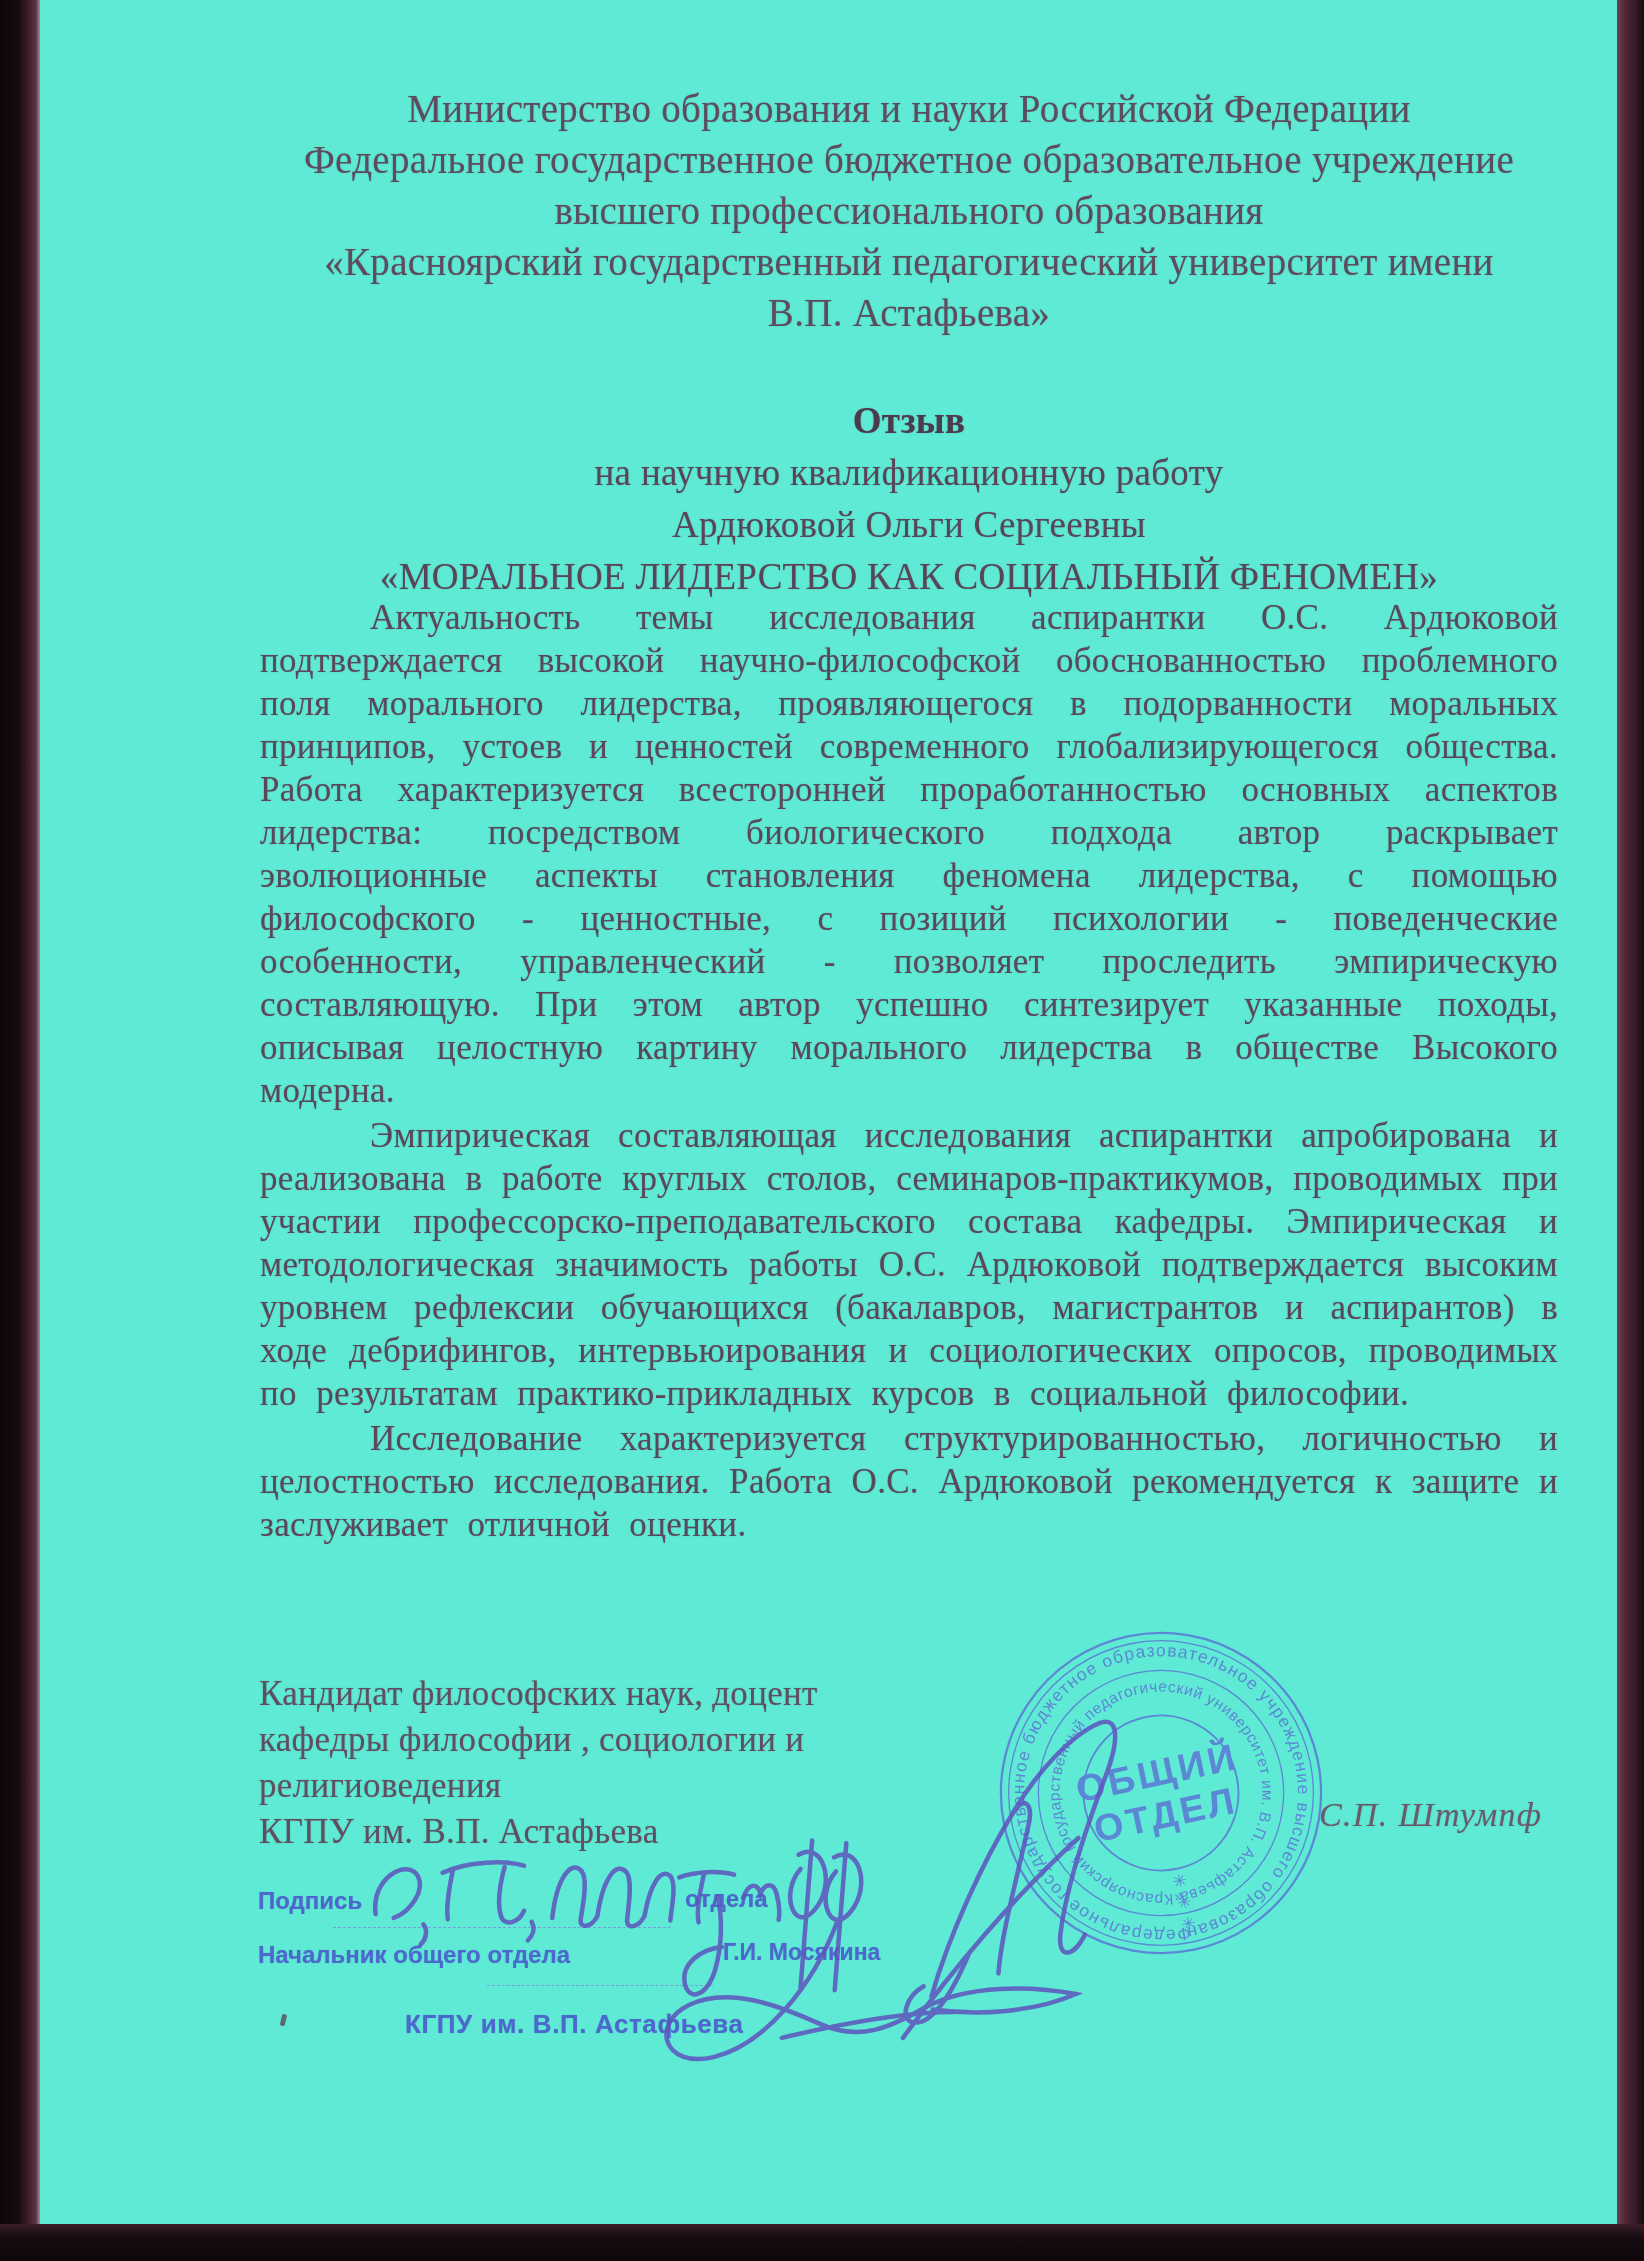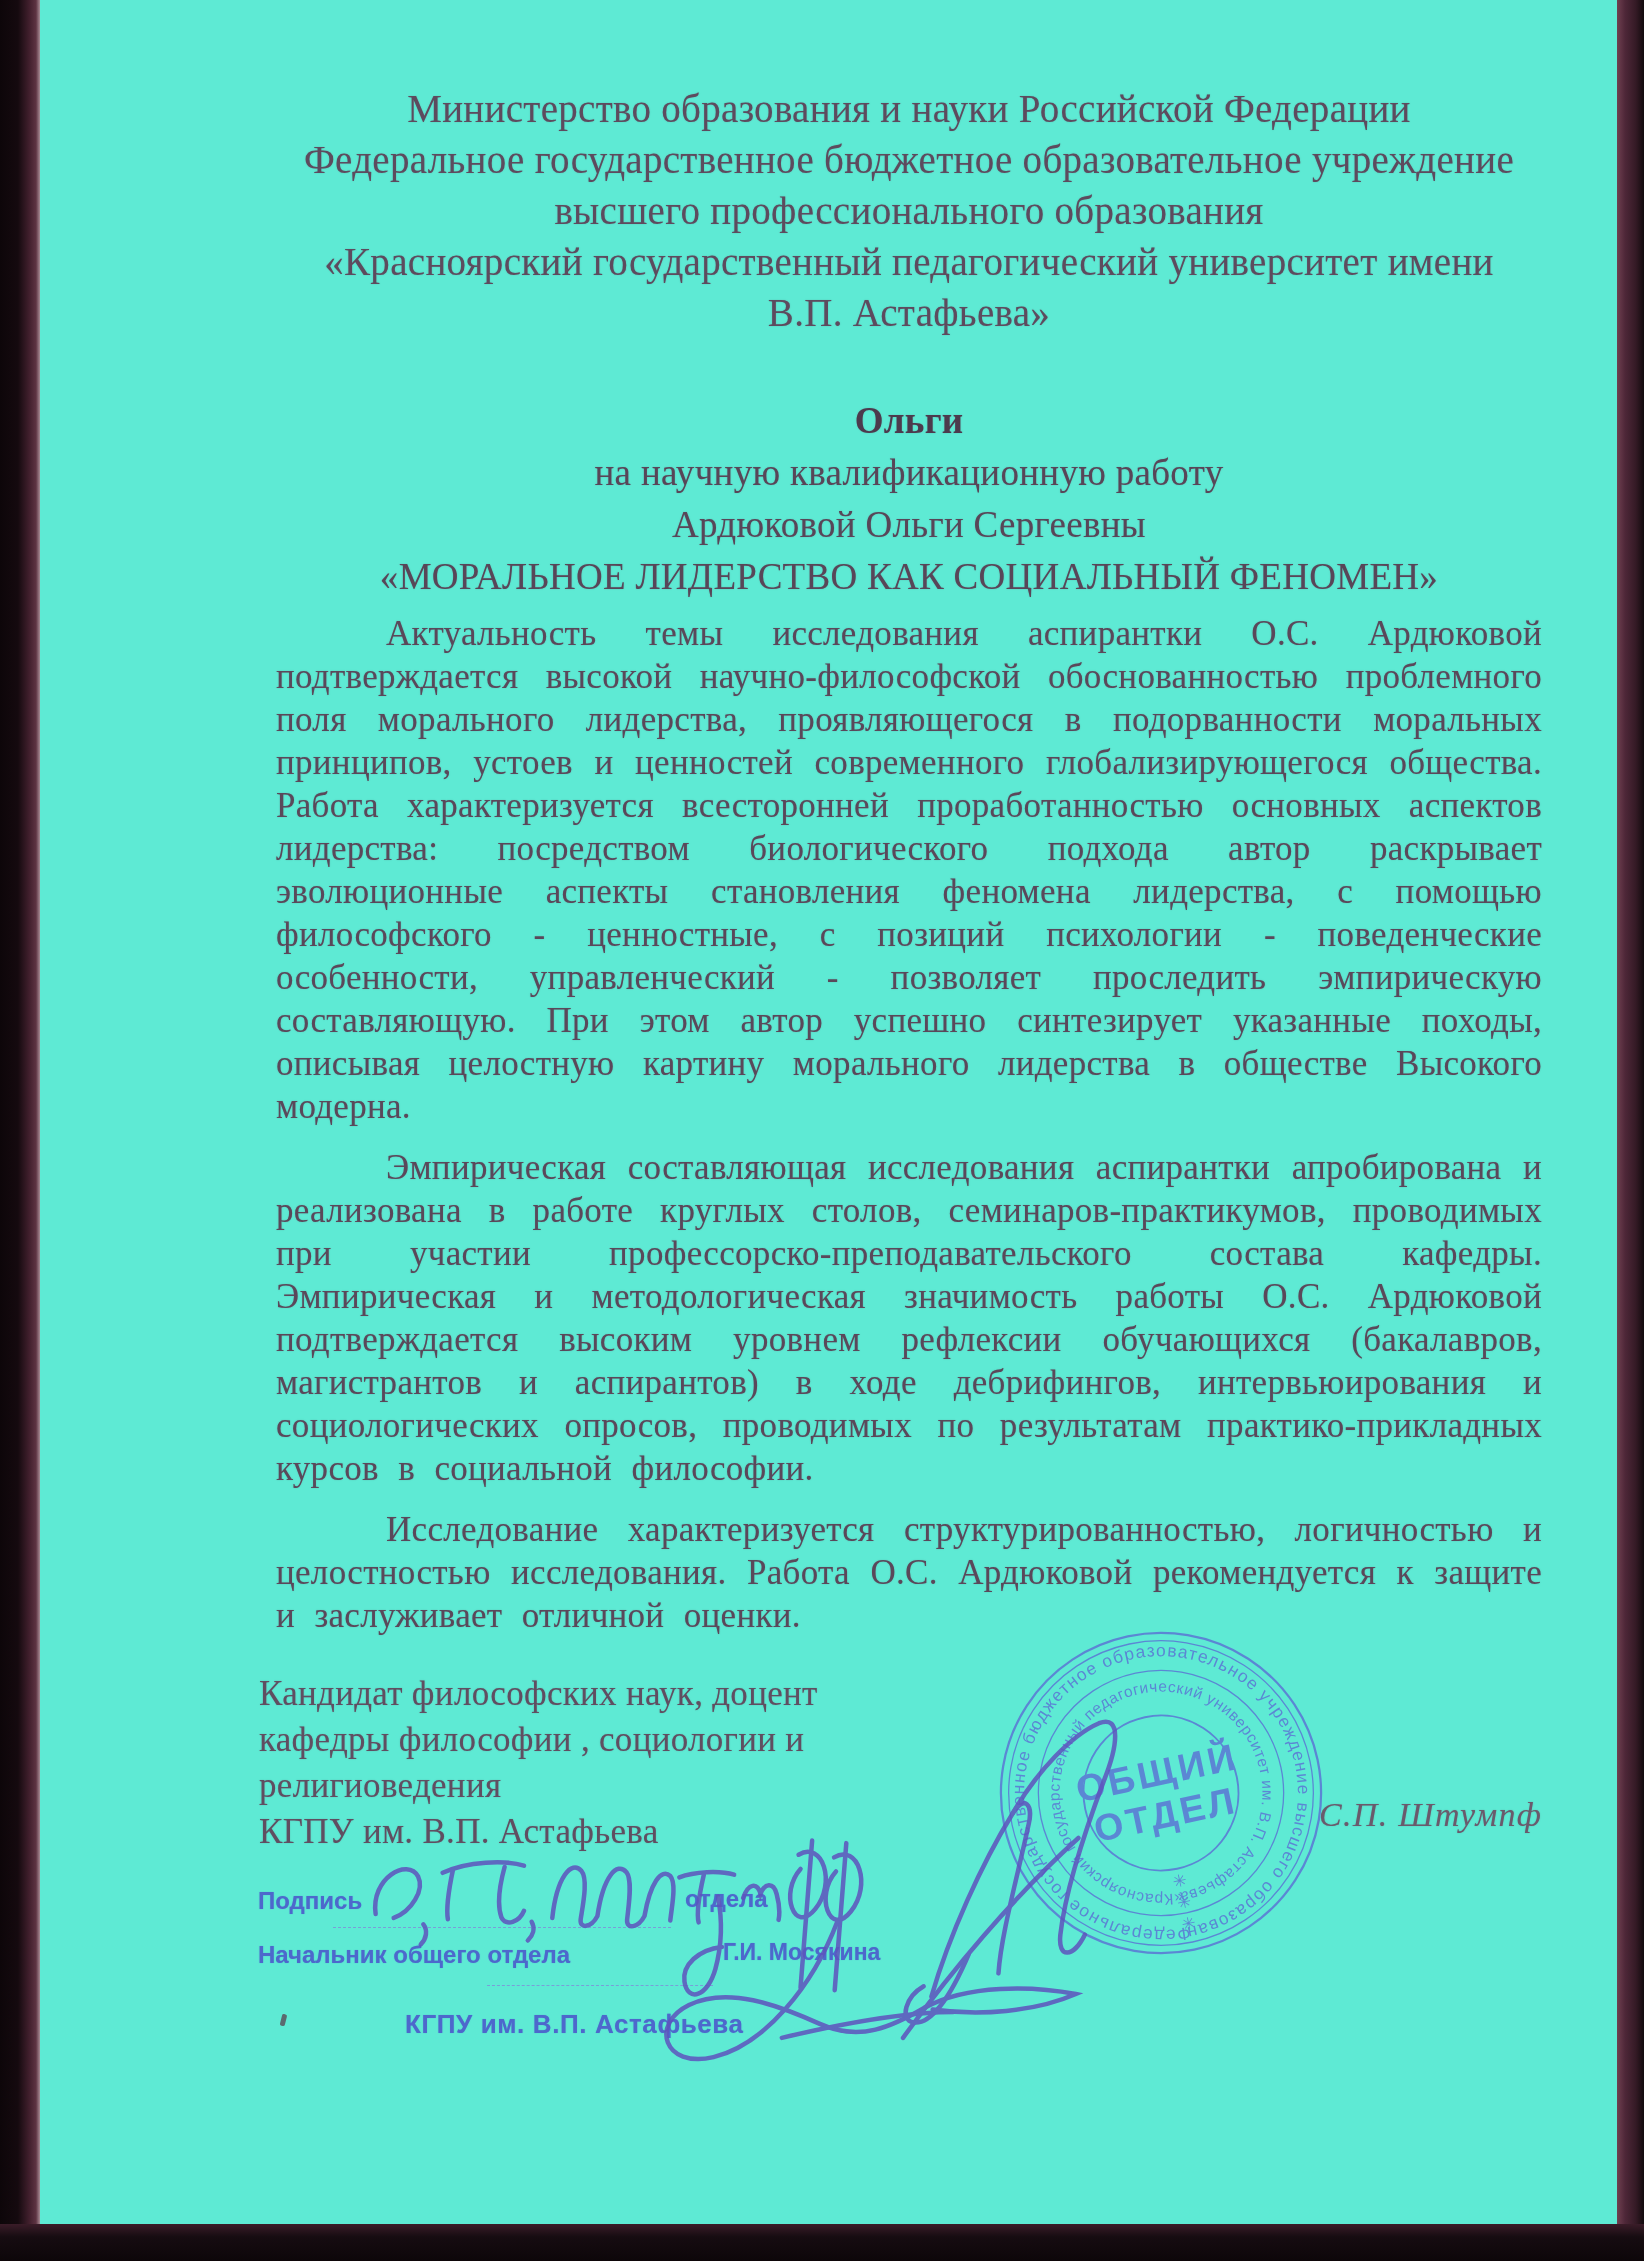--- a/index.html
+++ b/index.html
@@ -18,21 +18,21 @@
   
   .scan-text{color:#5c4a5c;text-shadow:0 0 1.3px rgba(92,74,92,.38);letter-spacing:0.3px;}
   .header-block{position:absolute;left:258px;top:83px;width:1302px;text-align:center;
     font-size:39px;line-height:51px;color:#5d4b5e;}
   .title-block{position:absolute;left:258px;top:395px;width:1302px;text-align:center;
     font-size:37px;line-height:52px;color:#584658;}
   .title-block .main{font-weight:bold;color:#4c3a4d;}
   .title-block .caps{color:#75637а;}
   .body-block{position:absolute;left:258px;top:594px;width:1302px;
     font-size:35px;line-height:43px;text-align:justify;word-spacing:10.3px;color:#5a485a;}
-  .body-block p{margin:18px;text-indent:110px;}
+  .body-block p{margin:2px;text-indent:110px;}
   .sig-block{position:absolute;left:259px;top:1671px;width:709px;
     font-size:35px;line-height:46px;color:#604e61;}
   .reviewer-name{position:absolute;left:1319px;top:1796px;font-size:34px;color:#6a5a6c;
     letter-spacing:1.3px;font-style:italic;}
   
   .stamp-blue{font-family:"Liberation Sans","DejaVu Sans",sans-serif;color:#4d68cc;
     font-weight:700;text-shadow:0 0 1px rgba(77,104,204,.55);}
   .lbl-podpis{position:absolute;left:258px;top:1887px;font-size:24px;}
   .lbl-zaver{position:absolute;left:685px;top:1885px;font-size:24px;}
   .ul-podpis{position:absolute;left:333px;top:1927px;width:338px;height:0;
@@ -59,21 +59,21 @@
 
   <div class="header-block scan-text">
     <div>Министерство образования и науки Российской Федерации</div>
     <div>Федеральное государственное бюджетное образовательное учреждение</div>
     <div>высшего профессионального образования</div>
     <div>«Красноярский государственный педагогический университет имени</div>
     <div>В.П. Астафьева»</div>
   </div>
 
   <div class="title-block scan-text">
-    <div class="main">Ольги</div>
+    <div class="main">Отзыв</div>
     <div>на научную квалификационную работу</div>
     <div>Ардюковой Ольги Сергеевны</div>
     <div class="caps">«МОРАЛЬНОЕ ЛИДЕРСТВО КАК СОЦИАЛЬНЫЙ ФЕНОМЕН»</div>
   </div>
 
   <div class="body-block scan-text">
     <p>Актуальность темы исследования аспирантки О.С. Ардюковой подтверждается высокой научно-философской обоснованностью проблемного поля морального лидерства, проявляющегося в подорванности моральных принципов, устоев и ценностей современного глобализирующегося общества. Работа характеризуется всесторонней проработанностью основных аспектов лидерства: посредством биологического подхода автор раскрывает эволюционные аспекты становления феномена лидерства, с помощью философского - ценностные, с позиций психологии - поведенческие особенности, управленческий - позволяет проследить эмпирическую составляющую. При этом автор успешно синтезирует указанные походы, описывая целостную картину морального лидерства в обществе Высокого модерна.</p>
     <p>Эмпирическая составляющая исследования аспирантки апробирована и реализована в работе круглых столов, семинаров-практикумов, проводимых при участии профессорско-преподавательского состава кафедры. Эмпирическая и методологическая значимость работы О.С. Ардюковой подтверждается высоким уровнем рефлексии обучающихся (бакалавров, магистрантов и аспирантов) в ходе дебрифингов, интервьюирования и социологических опросов, проводимых по результатам практико-прикладных курсов в социальной философии.</p>
     <p>Исследование характеризуется структурированностью, логичностью и целостностью исследования. Работа О.С. Ардюковой рекомендуется к защите и заслуживает отличной оценки.</p>
   </div>

